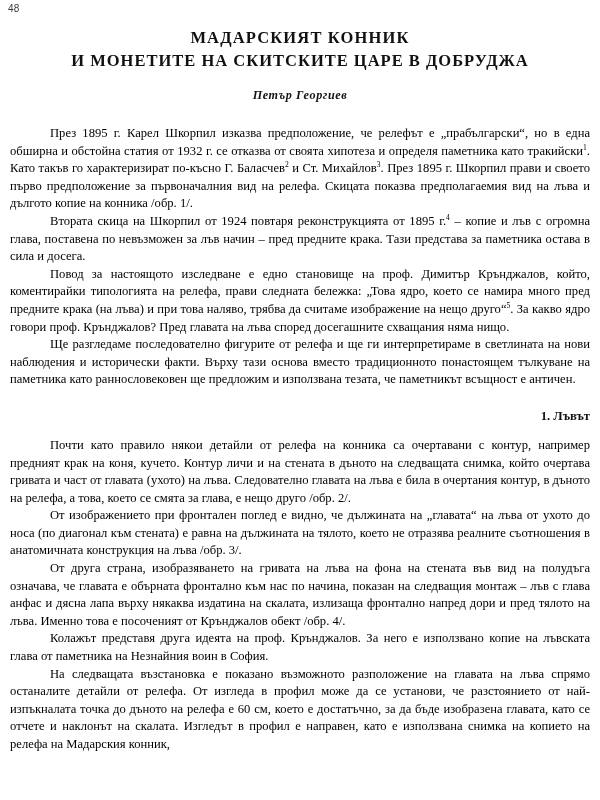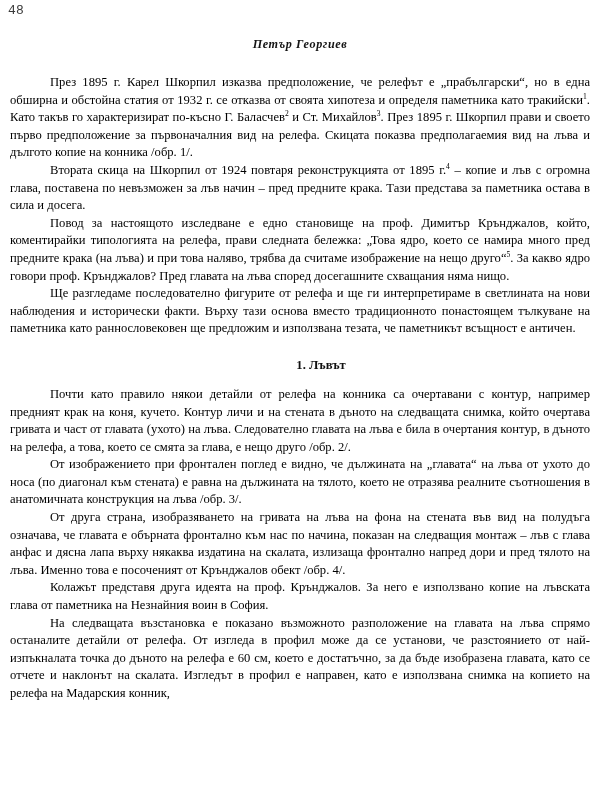--- a/index.html
+++ b/index.html
@@ -15,22 +15,22 @@
     background: #ffffff;
     overflow: hidden;
     font-family: "Liberation Serif", "DejaVu Serif", serif;
     color: #171717;
     box-sizing: border-box;
   }
   .folio {
     position: absolute;
     top: 3px;
     left: 8px;
-    font-size: 13px;
-    font-family: Liberation Mono, monospace;
+    font-size: 10px;
+    font-family: Liberation Sans, sans-serif;
     color: #3a3a3a;
     letter-spacing: 0.3px;
   }
   .content {
     position: absolute;
     left: 10px;
     top: 0;
     width: 580px;
   }
   .title-block {
@@ -44,21 +44,21 @@
     line-height: 23px;
     color: #111111;
     white-space: nowrap;
   }
   .title-line.second {
     font-size: 16.5px;
     letter-spacing: 1.0px;
   }
   .byline {
     text-align: center;
-    margin-top: 37px;
+    margin-top: 16px;
     font-size: 12.2px;
     font-weight: bold;
     font-style: italic;
     letter-spacing: 0.6px;
     color: #141414;
   }
   .body-text {
     margin-top: 22px;
   }
   p.para {
@@ -78,36 +78,40 @@
   }
   h2.section-heading {
     margin: 0;
     padding-top: 19px;
     padding-bottom: 12px;
     font-size: 12.6px;
     font-weight: bold;
     text-indent: 42px;
     line-height: 17px;
     color: #111111;
-    text-align: center;
+    text-align: right;
   }
   .clip-last {
     overflow: hidden;
     font-family: Liberation Serif, serif;
   }
 </style>
 </head>
 <body>
 
 <div class="page">
 
   <div class="folio">48</div>
 
   <div class="content">
 
+    <div class="title-block">
+      <div class="title-line">МАДАРСКИЯТ КОННИК</div>
+      <div class="title-line second">И МОНЕТИТЕ НА СКИТСКИТЕ ЦАРЕ В ДОБРУДЖА</div>
+    </div>
 
     <div class="byline">Петър Георгиев</div>
 
     <div class="body-text">
       <p class="para">През 1895 г. Карел Шкорпил изказва предположение, че релефът е „прабългарски“, но в една обширна и обстойна статия от 1932 г. се отказва от своята хипотеза и определя паметника като тракийски<sup>1</sup>. Като такъв го характеризират по-късно Г. Баласчев<sup>2</sup> и Ст. Михайлов<sup>3</sup>. През 1895 г. Шкорпил прави и своето първо предположение за първоначалния вид на релефа. Скицата показва предполагаемия вид на лъва и дългото копие на конника /обр. 1/.</p>
       <p class="para">Втората скица на Шкорпил от 1924 повтаря реконструкцията от 1895 г.<sup>4</sup> – копие и лъв с огромна глава, поставена по невъзможен за лъв начин – пред предните крака. Тази представа за паметника остава в сила и досега.</p>
       <p class="para">Повод за настоящото изследване е едно становище на проф. Димитър Крънджалов, който, коментирайки типологията на релефа, прави следната бележка: „Това ядро, което се намира много пред предните крака (на лъва) и при това наляво, трябва да считаме изображение на нещо друго“<sup>5</sup>. За какво ядро говори проф. Крънджалов? Пред главата на лъва според досегашните схващания няма нищо.</p>
       <p class="para">Ще разгледаме последователно фигурите от релефа и ще ги интерпретираме в светлината на нови наблюдения и исторически факти. Върху тази основа вместо традиционното понастоящем тълкуване на паметника като раннословековен ще предложим и използвана тезата, че паметникът всъщност е античен.</p>
     </div>
 

